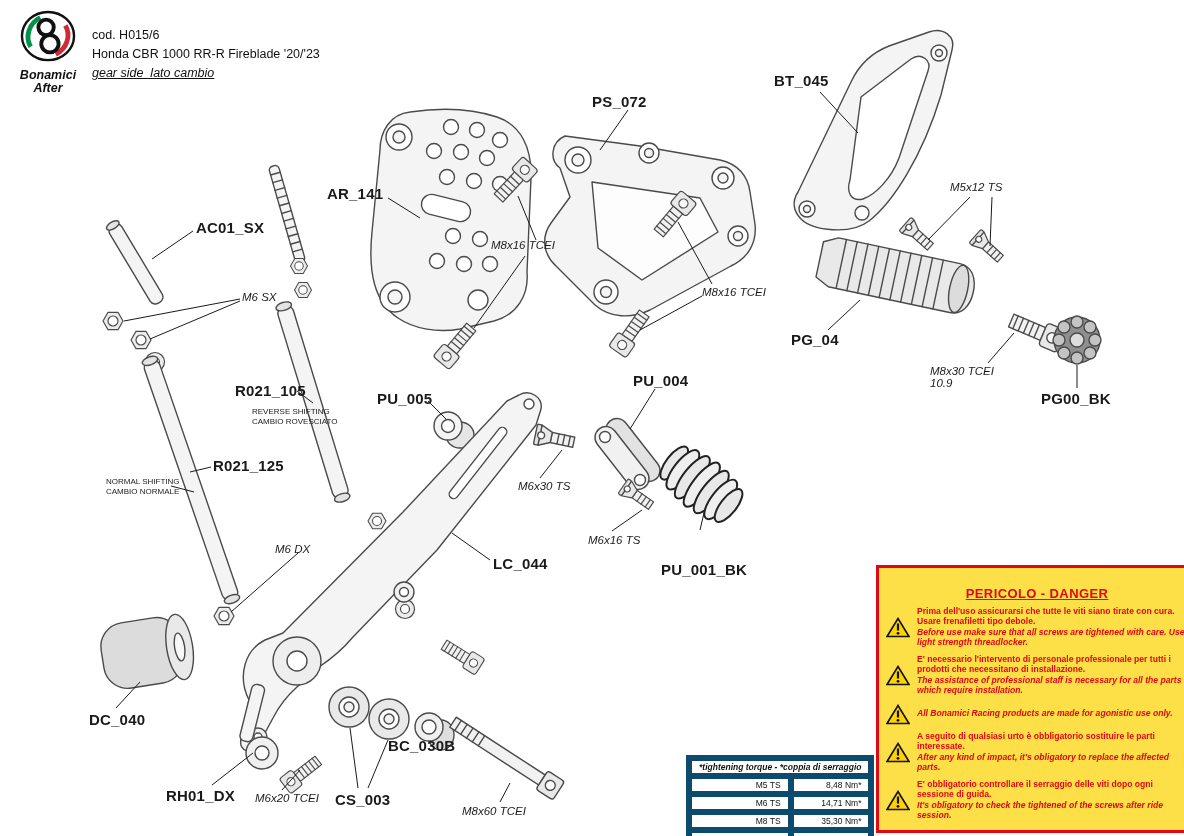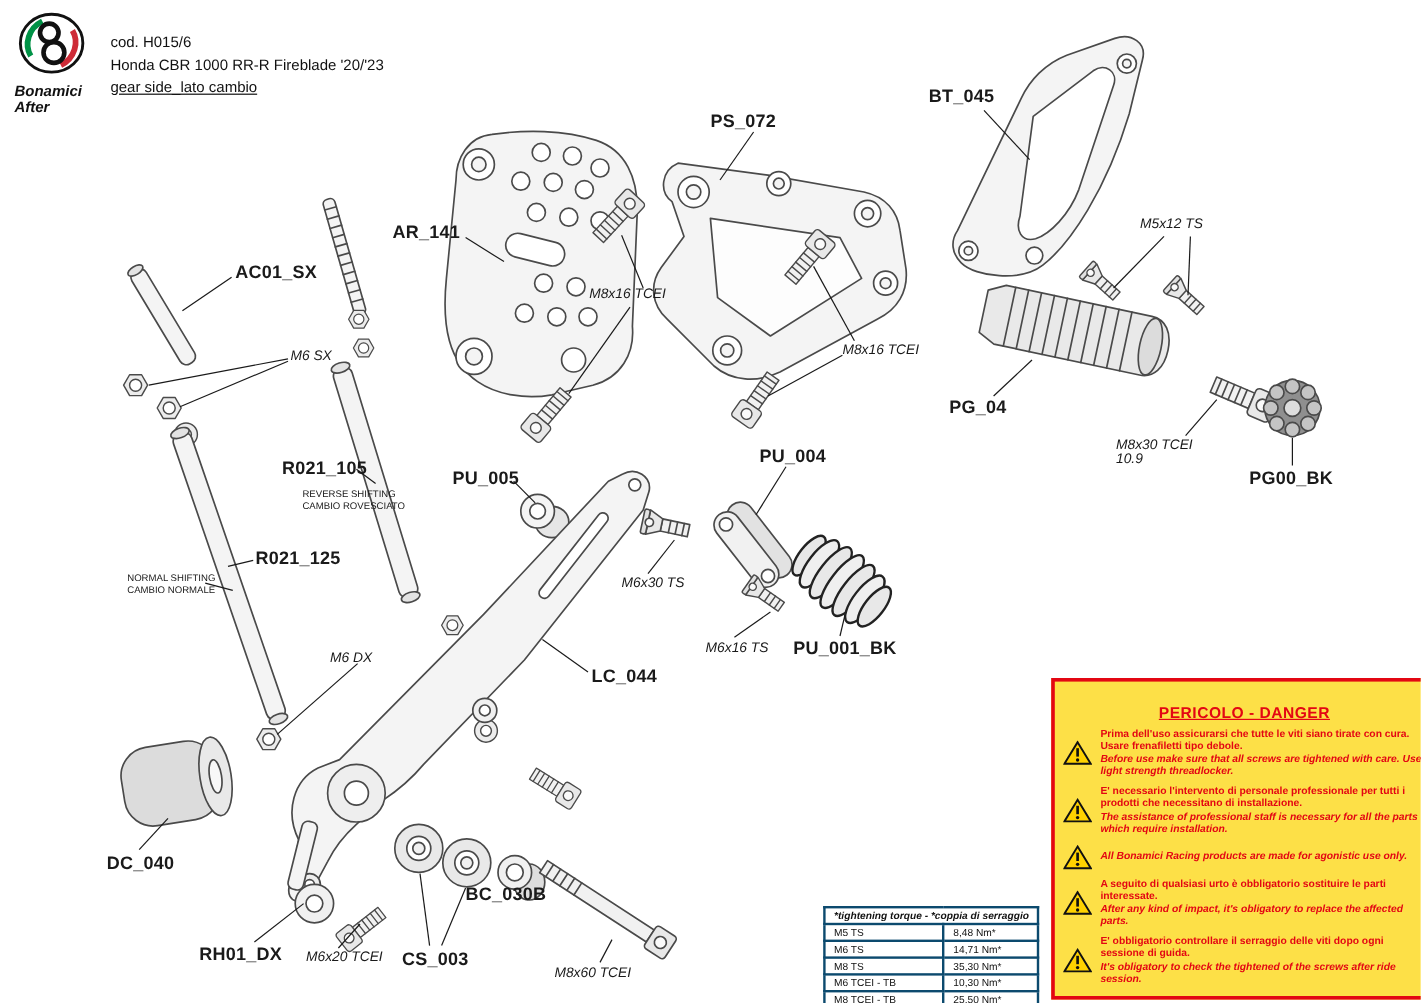--- a/index.html
+++ b/index.html
@@ -1,34 +1,34 @@
 <!DOCTYPE html>
 <html><head>
 <meta charset="utf-8">
 <style>
   *{margin:0;padding:0;box-sizing:border-box}
   html,body{width:1184px;height:836px;background:#fff;font-family:"Liberation Sans",sans-serif;color:#1a1a1a}
   .page{position:relative;width:1184px;height:836px;background:#fff;overflow:hidden}
   svg.diagram{position:absolute;left:0;top:0}
-  .logo{position:absolute;left:12px;top:10px;width:72px;text-align:left}
+  .logo{position:absolute;left:12px;top:10px;width:72px;text-align:center}
   .brand{font-style:italic;font-weight:bold;font-size:12.5px;line-height:1.02;color:#111;margin-top:1px}
   .header{position:absolute;left:92px;top:26px;font-size:12.5px;line-height:1.5;color:#111}
-  .header .variant{text-decoration:underline}
+  .header .variant{font-style:italic;text-decoration:underline}
   .lbl{position:absolute;font-weight:bold;font-size:15px;letter-spacing:.2px;white-space:nowrap}
   .spec{position:absolute;font-style:italic;font-size:11.5px;white-space:nowrap}
   .sub{position:absolute;font-size:8px;line-height:1.2;white-space:nowrap}
   .danger{position:absolute;left:876px;top:565px;width:322px;height:268px;border:3px solid #e30613;background:#fde047;padding:18px 7px;overflow:hidden}
   .danger-title{color:#e30613;font-weight:bold;font-size:13px;text-align:center;text-decoration:underline;letter-spacing:.4px;margin-bottom:5px}
   .warning{display:flex;gap:7px;margin-bottom:6px;align-items:center}
   .warning svg{flex:0 0 auto;margin-top:2px}
   .warning .txt{color:#e30613;font-size:8.6px;line-height:1.22}
   .warning .it{font-weight:bold}
   .warning .en{font-weight:bold;font-style:italic}
   table.torque{position:absolute;left:686px;top:755px;border-collapse:collapse;background:#fff}
-  .torque th,.torque td{border:2px solid #0c4a6e;font-size:8.5px;padding:1px 7px;text-align:left;color:#111}
+  .torque th,.torque td{border:6px solid #0c4a6e;font-size:8.5px;padding:1px 7px;text-align:right;color:#111}
   .torque th{font-style:italic;font-weight:bold}
   .torque td.size{min-width:78px}
   .torque td.val{min-width:62px}
 </style>
 </head>
 <body>
 <div class="page">
 
 <svg class="diagram" width="1184" height="836" viewBox="0 0 1184 836">
   <defs>
@@ -349,21 +349,21 @@
 </div>
 <div class="lbl" style="left:377px;top:390px">PU_005</div>
 <div class="lbl" style="left:633px;top:372px">PU_004</div>
 <div class="lbl" style="left:213px;top:457px">R021_125</div>
 <div class="sub" style="left:106px;top:477px">
   <div>NORMAL SHIFTING</div>
   <div>CAMBIO NORMALE</div>
 </div>
 <div class="spec" style="left:518px;top:480px">M6x30 TS</div>
 <div class="spec" style="left:588px;top:534px">M6x16 TS</div>
-<div class="lbl" style="left:661px;top:532px">PU_001_BK</div>
+<div class="lbl" style="left:661px;top:561px">PU_001_BK</div>
 <div class="spec" style="left:275px;top:543px">M6 DX</div>
 <div class="lbl" style="left:493px;top:555px">LC_044</div>
 <div class="lbl" style="left:89px;top:711px">DC_040</div>
 <div class="lbl" style="left:166px;top:787px">RH01_DX</div>
 <div class="spec" style="left:255px;top:792px">M6x20 TCEI</div>
 <div class="lbl" style="left:335px;top:791px">CS_003</div>
 <div class="lbl" style="left:388px;top:737px">BC_030B</div>
 <div class="spec" style="left:462px;top:805px">M8x60 TCEI</div>
 
 <div class="danger">

